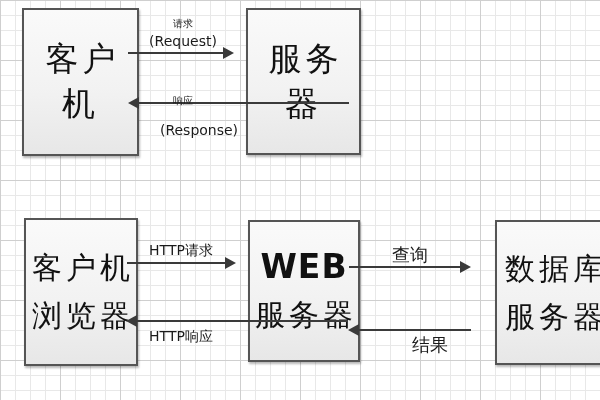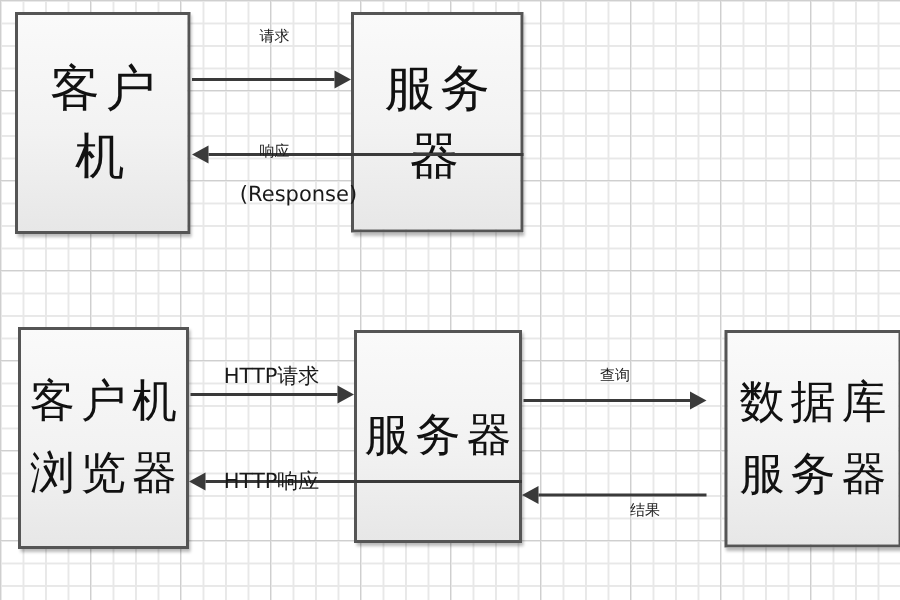--- a/index.html
+++ b/index.html
@@ -24,20 +24,21 @@
     border: 2px solid #555555;
     background: linear-gradient(180deg, #fafafa 0%, #f2f2f2 55%, #e7e7e7 100%);
     box-shadow: 1px 2px 2px rgba(0,0,0,0.28);
     display: flex;
     flex-direction: column;
     align-items: center;
     justify-content: center;
     color: #111111;
     text-align: center;
     font-family: "DejaVu Serif", "Liberation Serif", serif;
+    margin-left: 12px;
   }
   .node .line1 { display: block; }
   .node.single { font-size: 33px; letter-spacing: 4px; text-indent: 4px; }
   .node.double { font-size: 30px; letter-spacing: 4px; text-indent: 4px; line-height: 48px; }
   .node .latin {
     font-family: "DejaVu Sans", "Liberation Sans", sans-serif;
     font-size: 33px; letter-spacing: 1px; text-indent: 0; font-weight: 600;
   }
 
   .arrow {
@@ -69,61 +70,63 @@
     transform: translateX(-50%);
     white-space: nowrap;
     color: #1a1a1a;
     font-size: 10px;
     font-family: "DejaVu Serif", "Liberation Serif", serif;
   }
   .edge-label.latin {
     font-family: "DejaVu Sans", "Liberation Sans", sans-serif;
     font-size: 14px;
   }
-  .edge-label.small { font-size: 10px; }
+  .edge-label.small { font-size: 18px; }
 </style>
 </head>
 <body>
 
 <div class="canvas">
 
   <div class="node single" style="left:10px; top:8px; width:117px; height:148px;">
     <span>客户机</span>
   </div>
 
   <div class="node single" style="left:234px; top:8px; width:115px; height:147px;">
     <span>服务器</span>
   </div>
 
   <div class="arrow right" style="left:128px; top:52px; width:95px;"></div>
   <div class="edge-label" style="left:183px; top:17px;">请求</div>
+  <div class="edge-label latin" style="left:183px; top:33px;">(Request)</div>
 
   <div class="arrow left" style="left:139px; top:102px; width:210px;"></div>
   <div class="edge-label" style="left:183px; top:94px;">响应</div>
   <div class="edge-label latin" style="left:199px; top:122px;">(Response)</div>
 
   <div class="node double" style="left:12px; top:218px; width:114px; height:148px;">
     <span class="line1">客户机</span>
     <span>浏览器</span>
   </div>
 
   <div class="node double" style="left:236px; top:220px; width:112px; height:142px;">
+    <span class="line1 latin">WEB</span>
     <span>服务器</span>
   </div>
 
   <div class="node double" style="left:483px; top:220px; width:118px; height:145px;">
     <span class="line1">数据库</span>
     <span>服务器</span>
   </div>
 
   <div class="arrow right" style="left:127px; top:262px; width:98px;"></div>
   <div class="edge-label latin" style="left:181px; top:242px;">HTTP请求</div>
 
   <div class="arrow left" style="left:137px; top:320px; width:211px;"></div>
-  <div class="edge-label latin" style="left:181px; top:312px;">HTTP响应</div>
+  <div class="edge-label latin" style="left:181px; top:328px;">HTTP响应</div>
 
   <div class="arrow right" style="left:349px; top:266px; width:111px;"></div>
   <div class="edge-label small" style="left:410px; top:243px;">查询</div>
 
   <div class="arrow left" style="left:359px; top:329px; width:112px;"></div>
   <div class="edge-label small" style="left:410px; top:333px;margin-left:20px;">结果</div>
 
 </div>
 
 </body></html>

